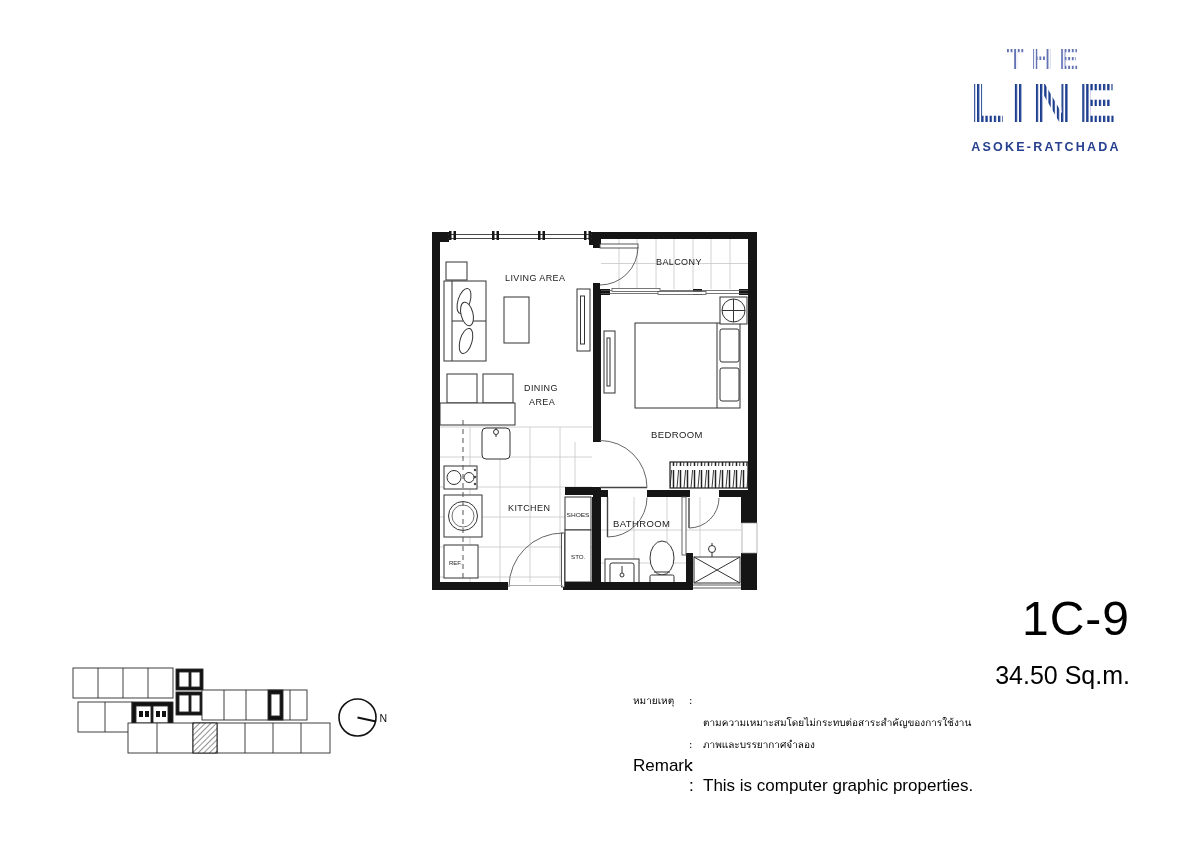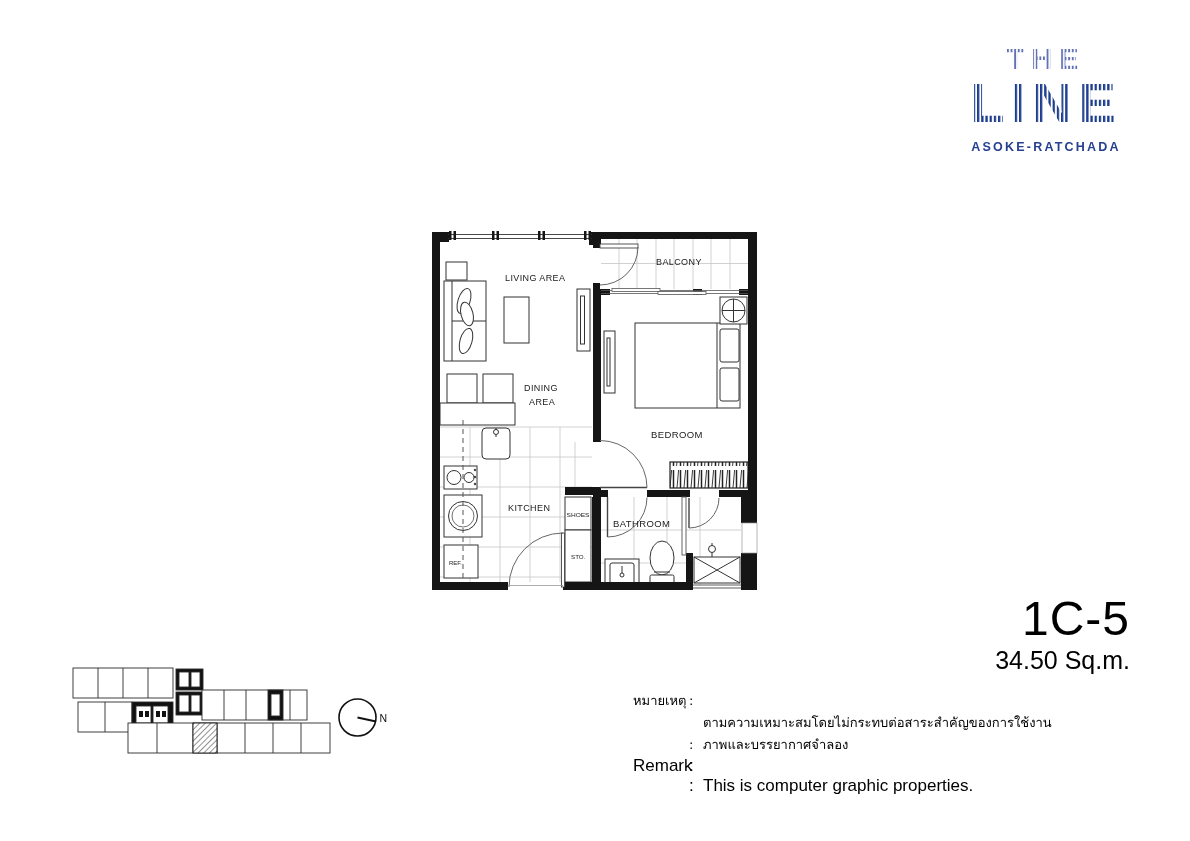--- a/index.html
+++ b/index.html
@@ -4,28 +4,28 @@
 <style>
   html,body{margin:0;padding:0}
   body{width:1190px;height:841px;position:relative;background:#fff;
        font-family:"Liberation Sans",sans-serif;color:#000;overflow:hidden}
   .abs{position:absolute}
   svg text{font-family:"Liberation Sans",sans-serif}
 
   
   #unit-block{left:880px;top:595px;width:250px;text-align:right;line-height:1}
   #unit-code{font-size:48px;font-weight:400;letter-spacing:1px}
-  #unit-area{font-size:25px;font-weight:400;margin-top:5px}
+  #unit-area{font-size:25px;font-weight:400;margin-top:20px}
 
   
   #notes{left:633px;top:690px;width:520px}
   .note-row{display:grid;grid-template-columns:54px 16px 1fr}
   .note-row .lbl{white-space:nowrap}
   .note-row .col{text-align:left;padding-left:2px}
-  .note-row.th{font-family:"DejaVu Sans","Liberation Sans",sans-serif;font-size:13px;line-height:22px}
+  .note-row.th{font-family:"DejaVu Sans","Liberation Sans",sans-serif;font-size:10px;line-height:22px}
   .note-row.en{font-family:"Liberation Sans",sans-serif;font-size:17px;line-height:19.5px}
 </style>
 </head>
 <body>
 
 <svg class="abs" id="logo" style="left:935px;top:38px" width="215" height="120" viewBox="0 0 215 120">
   <defs>
     <pattern id="stripeThe" width="3.6" height="3.6" patternUnits="userSpaceOnUse">
       <rect width="1.9" height="3.6" fill="#6372b4"></rect>
     </pattern>
@@ -337,21 +337,21 @@
   </g>
 </svg>
 
 <svg class="abs" id="compass" style="left:333px;top:693px" width="58" height="50" viewBox="333 693 58 50">
   <circle cx="357.5" cy="717.5" r="18.5" fill="#fff" stroke="#111" stroke-width="1.6"></circle>
   <line x1="357.5" y1="717.5" x2="376" y2="721.5" stroke="#111" stroke-width="2"></line>
   <text x="379.5" y="722" font-size="10.5" fill="#111">N</text>
 </svg>
 
 <div class="abs" id="unit-block">
-  <div id="unit-code">1C-5</div>
+  <div id="unit-code">1C-9</div>
   <div id="unit-area">34.50 Sq.m.</div>
 </div>
 
 <div class="abs" id="notes">
   <div class="note-row th">
     <span class="lbl">หมายเหตุ</span>
     <span class="col">:</span>
   </div>
   <div class="note-row th">
     <span class="lbl"></span>

